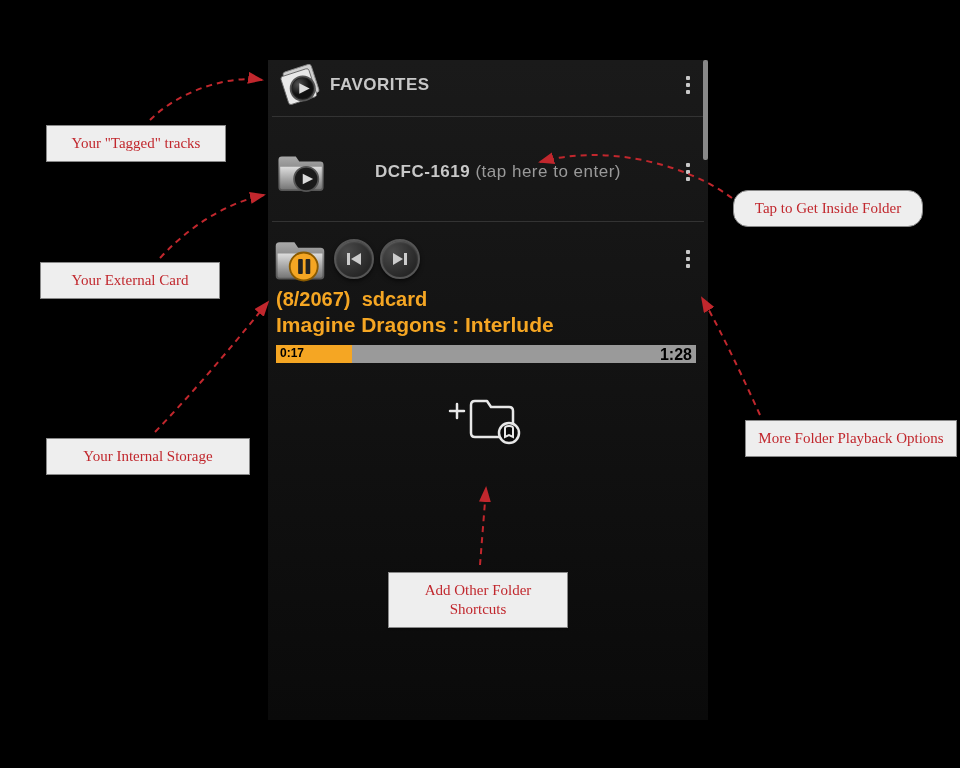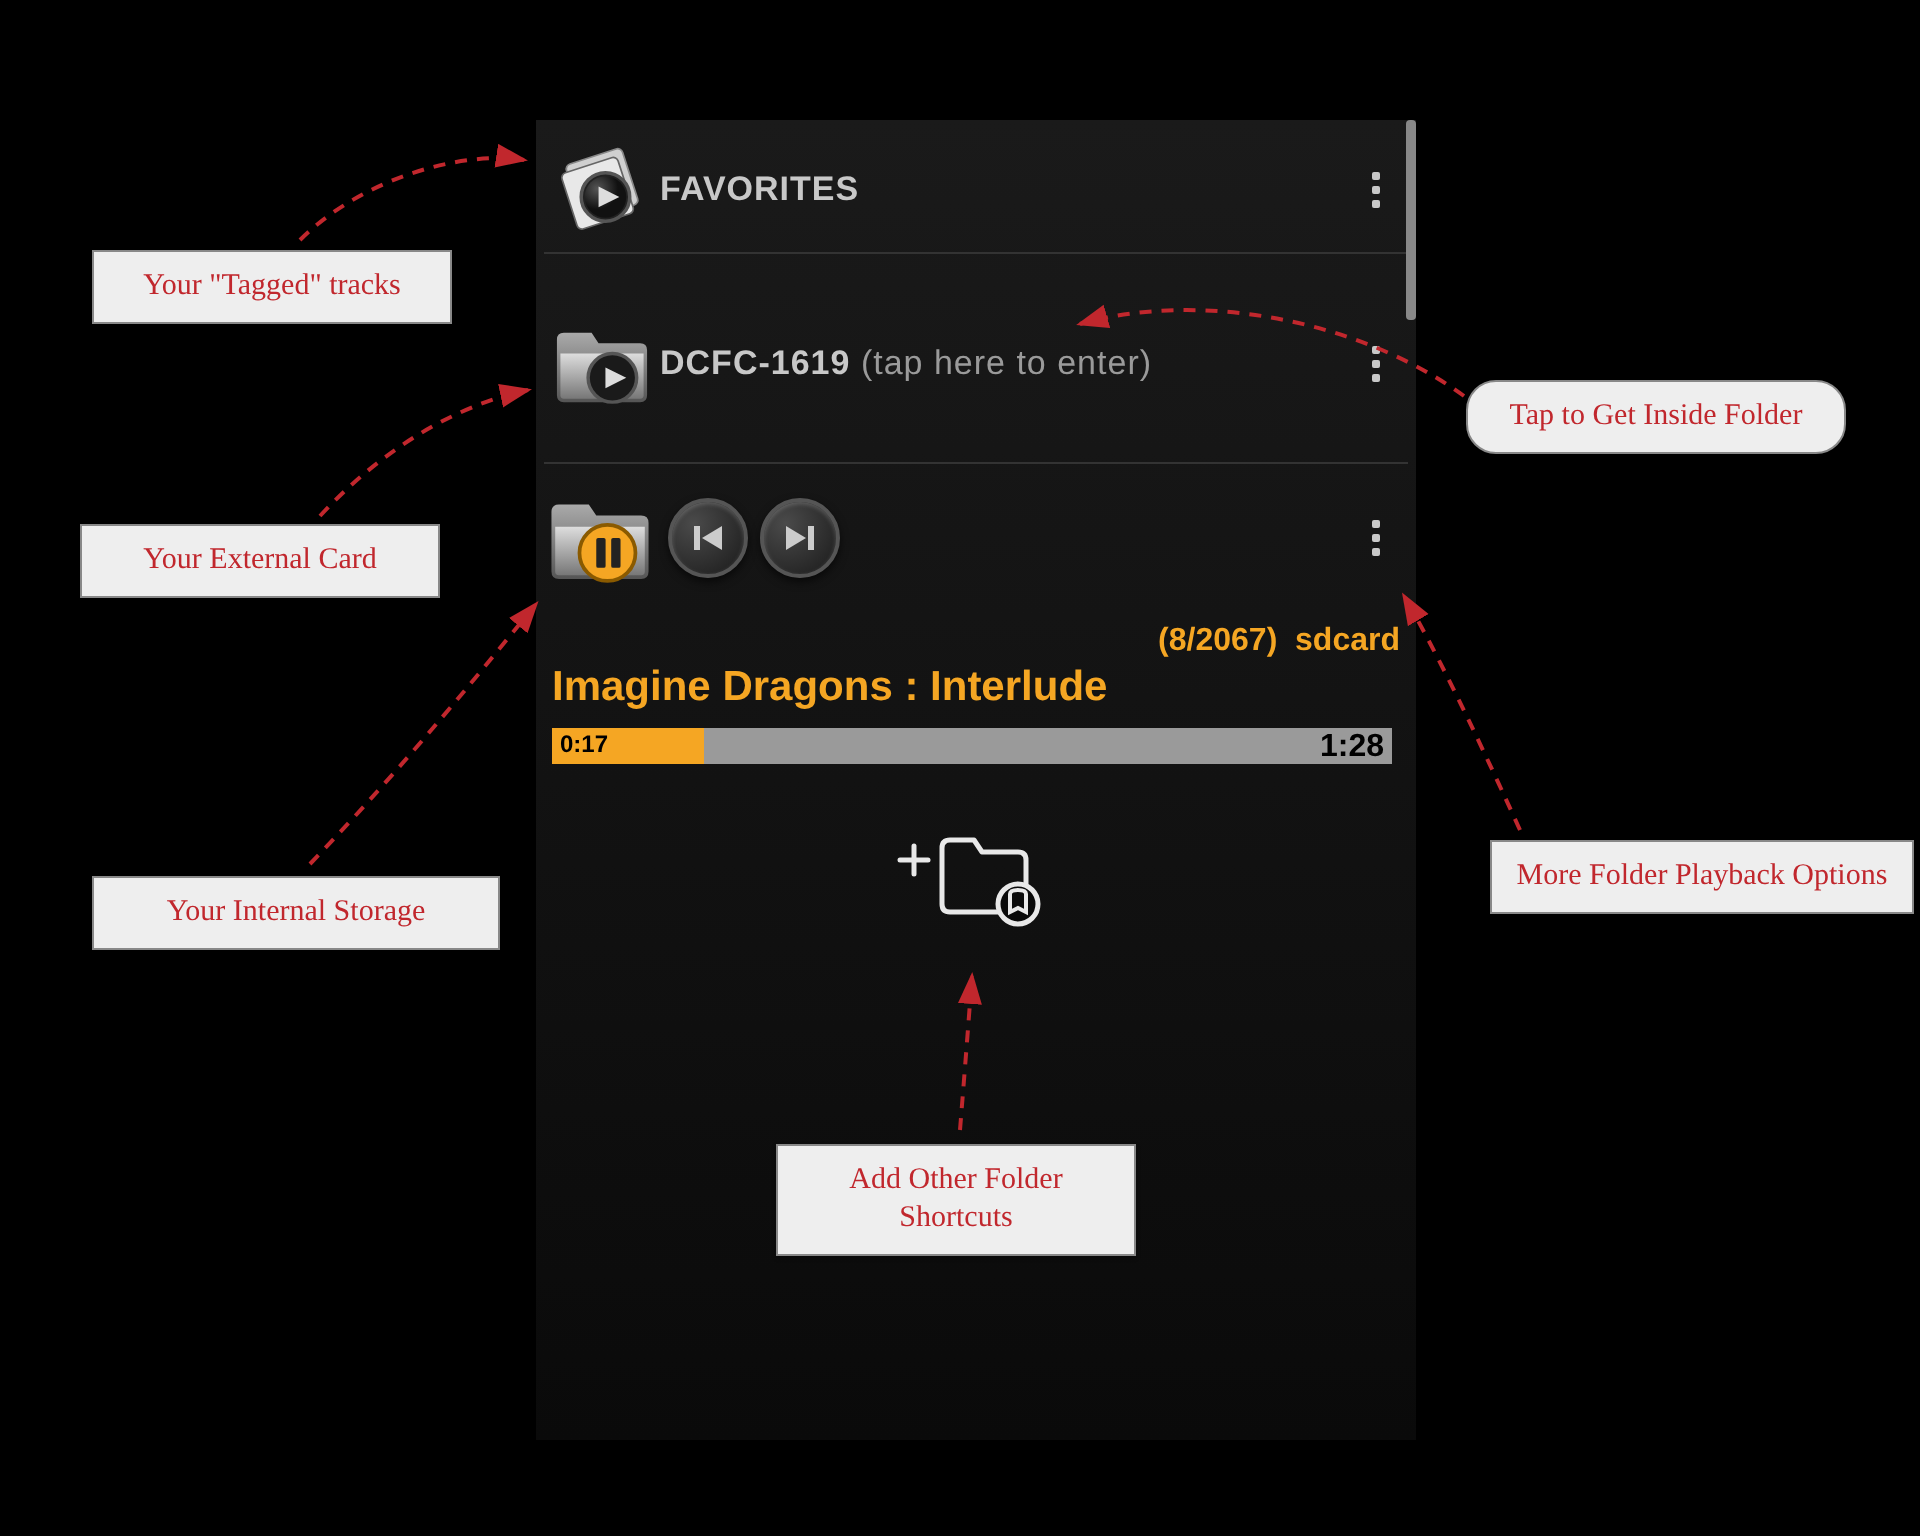--- a/index.html
+++ b/index.html
@@ -69,24 +69,23 @@
     width: 40px; height: 40px; border-radius: 50%;
     background: radial-gradient(circle at 30% 30%, #4a4a4a, #1a1a1a);
     border: 2px solid #555;
     display: flex; align-items: center; justify-content: center;
     box-shadow: 0 2px 4px rgba(0,0,0,0.6), inset 0 1px 2px rgba(255,255,255,0.2);
     cursor: pointer;
   }
   .sd-title {
     color: #f5a623;
     font-weight: 700;
-    font-size: 16px;
-    margin-top: 18px;
+    font-size: 20px;
+    margin-top: 4px;
     padding-left: 4px;
-    text-align: right;
   }
   .sd-track {
     color: #f5a623;
     font-size: 21px;
     font-weight: 700;
     padding-left: 4px;
     margin-top: 2px;
   }
   .progress {
     position: relative;
@@ -139,21 +138,21 @@
     overflow: visible;
     pointer-events: none;
   }
 </style>
 </head>
 <body>
 
 <div class="phone">
   <div class="scroll-ind"></div>
 
-  <div class="row" style="padding-top:10px;">
+  <div class="row" style="padding-top:0;">
     <div class="icon-box fav-icon">
       <svg viewBox="0 0 60 52">
         <g transform="rotate(-18 30 26)">
           <rect x="14" y="6" width="34" height="34" rx="3" fill="#d0d0d0" stroke="#888"></rect>
           <rect x="10" y="10" width="34" height="34" rx="3" fill="#e8e8e8" stroke="#666"></rect>
         </g>
         <circle cx="32" cy="30" r="14" fill="#222" stroke="#555" stroke-width="2"></circle>
         <circle cx="32" cy="30" r="12" fill="url(#g1)"></circle>
         <polygon points="28,24 28,36 40,30" fill="#ddd"></polygon>
         <defs>
@@ -166,21 +165,21 @@
     </div>
     <div class="row-label">FAVORITES</div>
     <div class="overflow">
       <span></span>
         <span></span>
         <span></span>
     </div>
   </div>
   <div class="row-sep"></div>
 
-  <div class="row" style="padding-top:30px;padding-bottom:24px;">
+  <div class="row" style="padding-top:30px;padding-bottom:24px;gap:45px;">
     <div class="icon-box folder-icon">
       <svg viewBox="0 0 60 52">
         <path d="M4 14 L4 44 Q4 48 8 48 L52 48 Q56 48 56 44 L56 18 Q56 14 52 14 L28 14 L24 8 L8 8 Q4 8 4 12 Z" fill="url(#fg)"></path>
         <path d="M6 20 L54 20 L54 44 Q54 46 52 46 L8 46 Q6 46 6 44 Z" fill="url(#fg2)"></path>
         <circle cx="36" cy="34" r="14" fill="#1a1a1a" stroke="#555" stroke-width="2"></circle>
         <polygon points="32,28 32,40 44,34" fill="#ddd"></polygon>
         <defs>
           <linearGradient id="fg" x1="0" y1="0" x2="0" y2="1">
             <stop offset="0%" stop-color="#aaa"></stop>
               <stop offset="100%" stop-color="#555"></stop>

